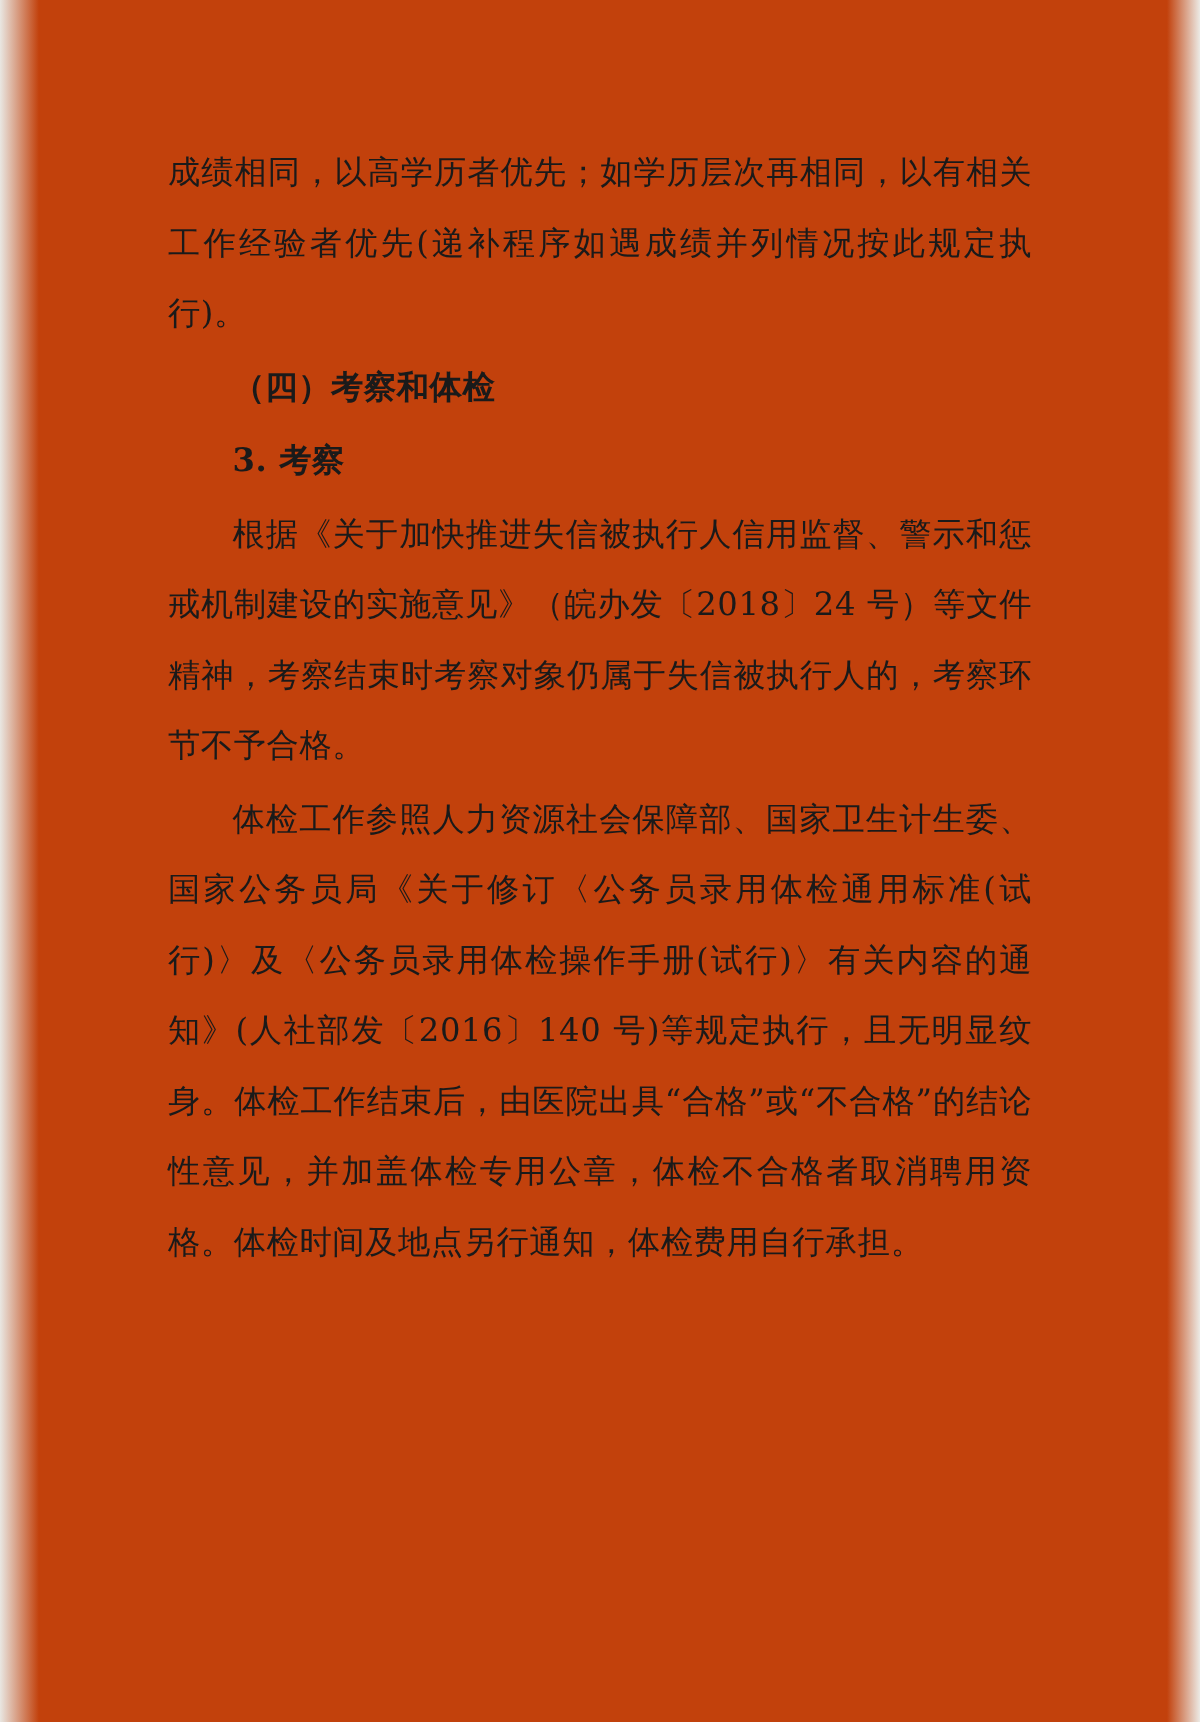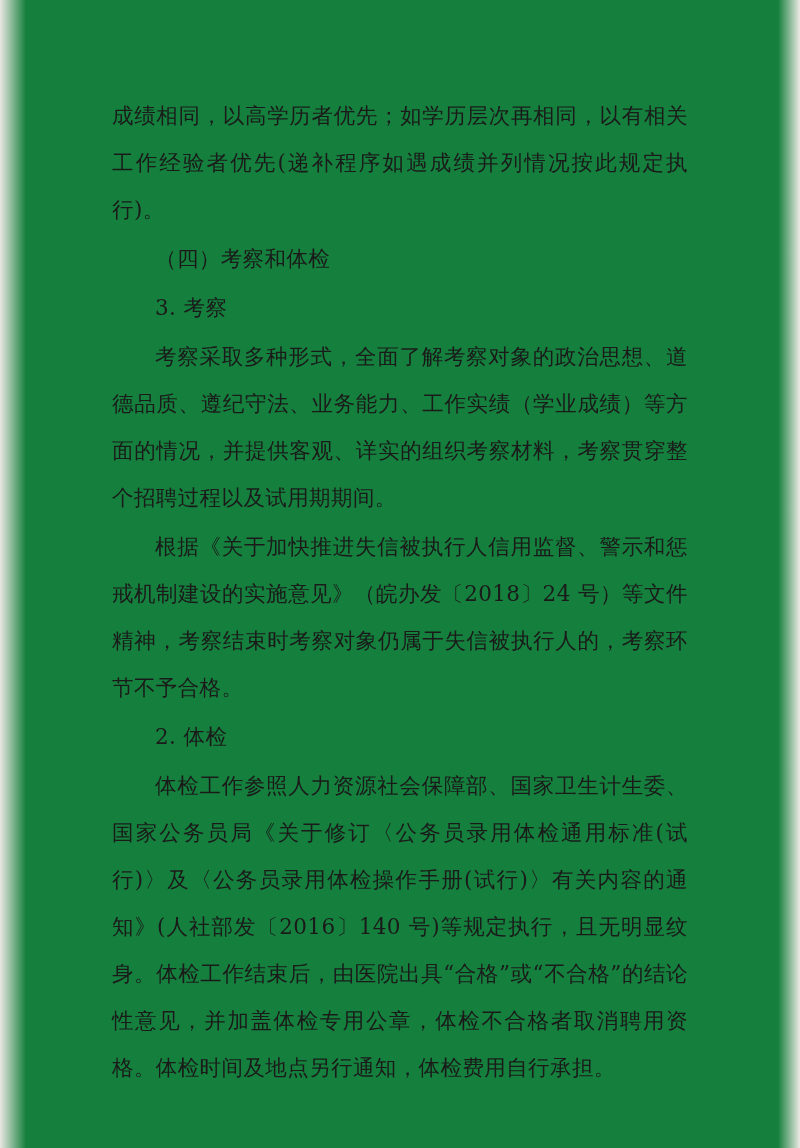--- a/index.html
+++ b/index.html
@@ -11,21 +11,21 @@
     width: 800px;
     height: 1148px;
     font-family: "DejaVu Serif", "Liberation Serif", serif;
     color: #1a1a1a;
     overflow: hidden;
   }
   .page {
     position: relative;
     width: 800px;
     height: 1148px;
-    background: #15803d;
+    background: #c2410c;
     box-sizing: border-box;
   }
   
   .page::before {
     content: "";
     position: absolute;
     left: 0; top: 0; bottom: 0;
     width: 26px;
     background: linear-gradient(to right, #e9e7e2, rgba(253,253,251,0));
     pointer-events: none;
@@ -51,38 +51,36 @@
     letter-spacing: 0.4px;
     text-align: justify;
     text-justify: inter-ideograph;
     word-break: break-all;
   }
   p.indent {
     text-indent: 2em;
   }
   p.heading {
     text-indent: 2em;
-    font-weight: normal;
+    font-weight: bold;
   }
 </style>
 </head>
 <body>
 
 <div class="page">
   <div class="content">
 
     <p class="para">成绩相同，以高学历者优先；如学历层次再相同，以有相关工作经验者优先(递补程序如遇成绩并列情况按此规定执行)。</p>
 
 
     <p class="para heading">（四）考察和体检</p>
 
     <p class="para heading">3. 考察</p>
 
-    <p class="para indent">考察采取多种形式，全面了解考察对象的政治思想、道德品质、遵纪守法、业务能力、工作实绩（学业成绩）等方面的情况，并提供客观、详实的组织考察材料，考察贯穿整个招聘过程以及试用期期间。</p>
 
     <p class="para indent">根据《关于加快推进失信被执行人信用监督、警示和惩戒机制建设的实施意见》（皖办发〔2018〕24 号）等文件精神，考察结束时考察对象仍属于失信被执行人的，考察环节不予合格。</p>
 
-    <p class="para heading">2. 体检</p>
 
     <p class="para indent">体检工作参照人力资源社会保障部、国家卫生计生委、国家公务员局《关于修订〈公务员录用体检通用标准(试行)〉及〈公务员录用体检操作手册(试行)〉有关内容的通知》(人社部发〔2016〕140 号)等规定执行，且无明显纹身。体检工作结束后，由医院出具“合格”或“不合格”的结论性意见，并加盖体检专用公章，体检不合格者取消聘用资格。体检时间及地点另行通知，体检费用自行承担。</p>
 
   </div>
 </div>
 
 </body></html>

